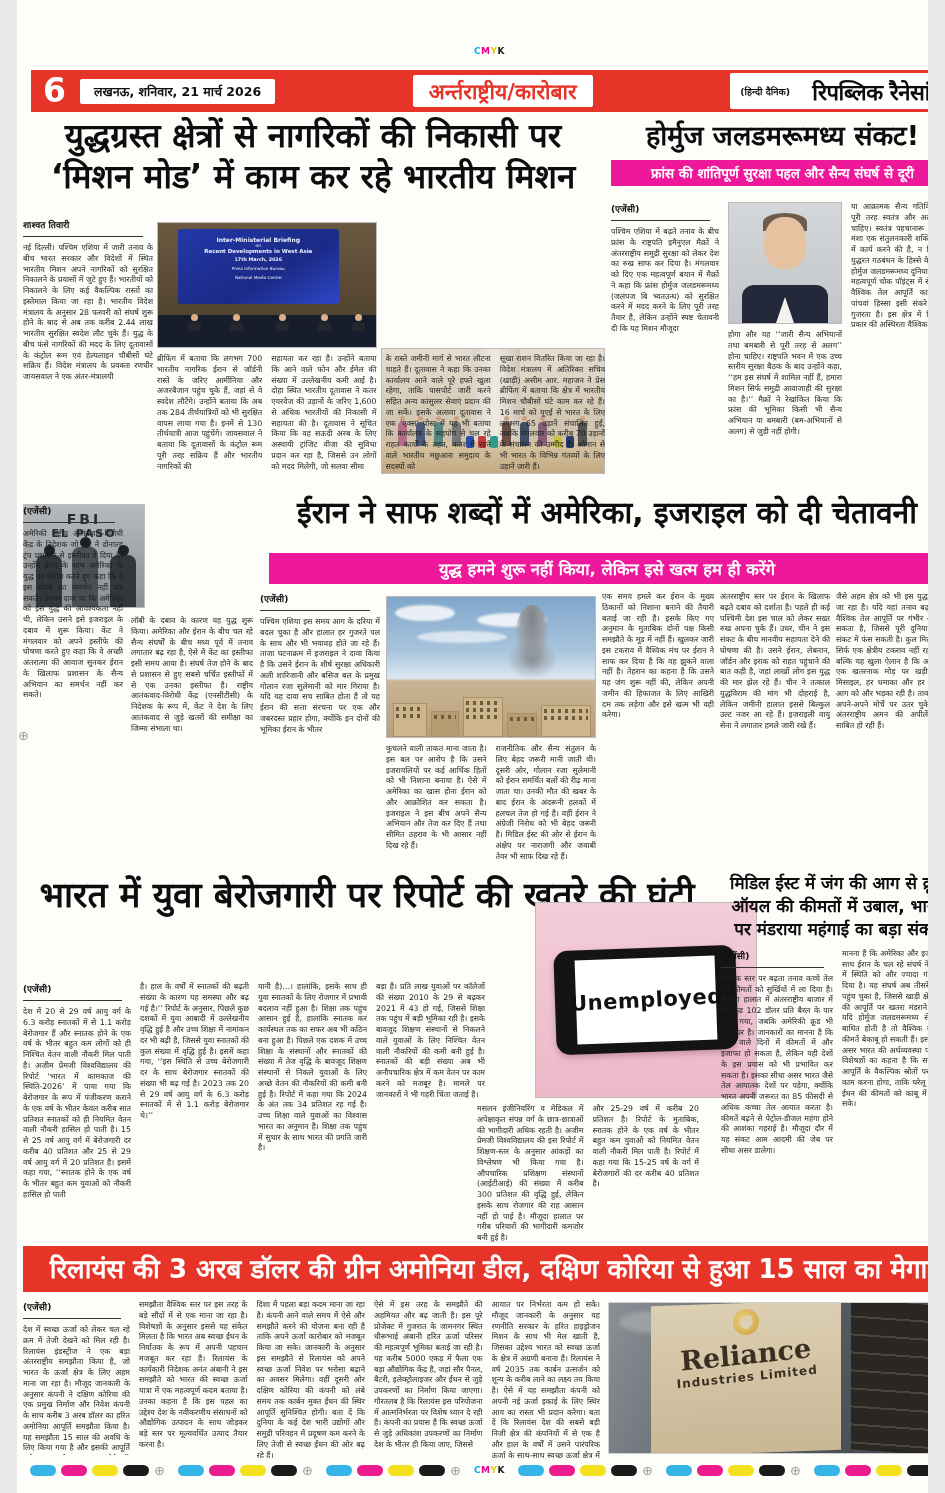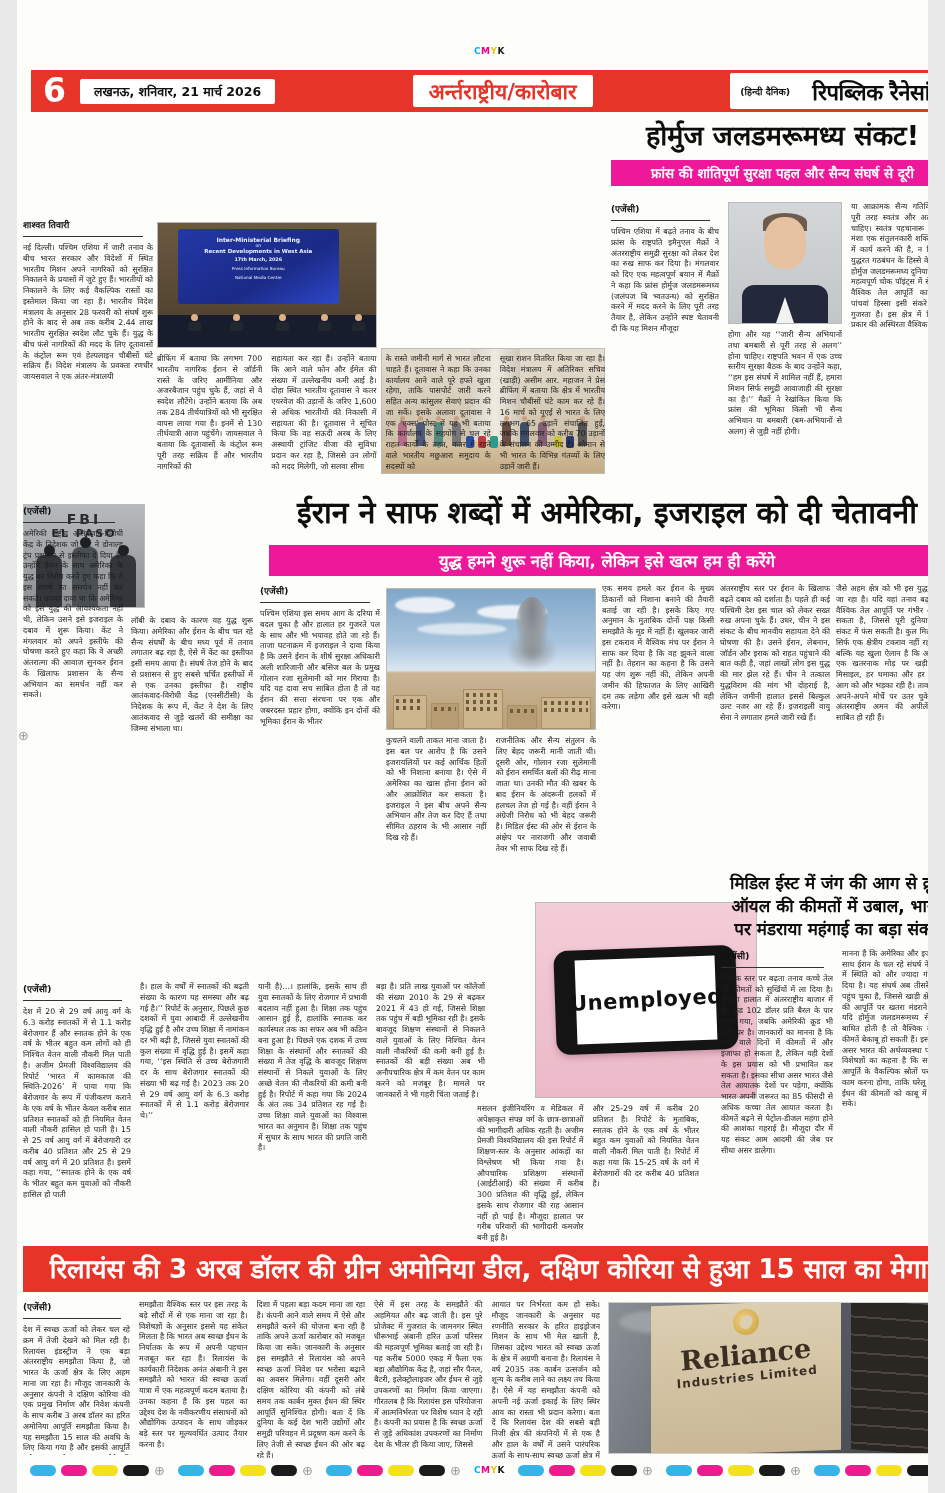--- a/index.html
+++ b/index.html
@@ -127,20 +127,21 @@
     <div class="white-box date-box">लखनऊ, शनिवार, 21 मार्च 2026</div>
     <div class="flexspace"></div>
     <div class="white-box section-box">अर्न्तराष्ट्रीय/कारोबार</div>
     <div class="flexspace"></div>
     <div class="white-box brand-box">
       <span class="brand-tag">(हिन्दी दैनिक)</span>
       <span class="brand-name">रिपब्लिक रैनेसां</span>
     </div>
   </div>
 
+  <div class="abs headline" style="left:4px;top:116px;width:584px;font-size:33px;line-height:1.23;">युद्धग्रस्त क्षेत्रों से नागरिकों की निकासी पर ‘मिशन मोड’ में काम कर रहे भारतीय मिशन</div>
 
   <div class="abs" style="left:594px;top:120px;width:343px;">
     <div class="headline" style="font-size:27px;line-height:1.15;">होर्मुज जलडमरूमध्य संकट!</div>
     <div class="pink-banner" style="margin-top:9px;font-size:13.5px;padding:4px 0;">फ्रांस की शांतिपूर्ण सुरक्षा पहल और सैन्य संघर्ष से दूरी</div>
   </div>
 
   <div class="abs" style="left:6px;top:202px;width:582px;height:290px;margin-top:16px;">
     <div class="abs" style="left:0;top:0;width:130px;height:290px;">
       <div class="byline">शाश्वत तिवारी</div>
       <div class="byline-rule"></div>
@@ -240,21 +241,21 @@
         <div class="byline">(एजेंसी)</div>
         <div class="byline-rule"></div>
         <div class="col" style="height:262px;">अमेरिकी राष्ट्रीय आतंकवाद-विरोधी केंद्र के निदेशक जो केंट ने डोनाल्ड ट्रंप प्रशासन से इस्तीफा दे दिया है। उन्होंने ईरान के साथ अमेरिका के युद्ध का विरोध करते हुए कहा कि वे इस संघर्ष का समर्थन नहीं कर सकते। उनका दावा था कि अमेरिका को इस युद्ध की आवश्यकता नहीं थी, लेकिन उसने इसे इजराइल के दबाव में शुरू किया। केंट ने मंगलवार को अपने इस्तीफे की घोषणा करते हुए कहा कि वे अच्छी अंतरात्मा की आवाज सुनकर ईरान के खिलाफ प्रशासन के सैन्य अभियान का समर्थन नहीं कर सकते।</div>
       </div>
       <div class="abs col" style="left:108px;top:112px;width:122px;height:176px;">लॉबी के दबाव के कारण यह युद्ध शुरू किया। अमेरिका और ईरान के बीच चल रहे सैन्य संघर्षों के बीच मध्य पूर्व में तनाव लगातार बढ़ रहा है, ऐसे में केंट का इस्तीफा इसी समय आया है। संघर्ष तेज होने के बाद से प्रशासन से हुए सबसे चर्चित इस्तीफों में से एक उनका इस्तीफा है। राष्ट्रीय आतंकवाद-विरोधी केंद्र (एनसीटीसी) के निदेशक के रूप में, केंट ने देश के लिए आतंकवाद से जुड़े खतरों की समीक्षा का जिम्मा संभाला था।</div>
     </div>
   </div>
 
   <div class="abs" style="left:243px;top:496px;width:694px;height:372px;">
     <div class="headline" style="font-size:30px;line-height:1.1;">ईरान ने साफ शब्दों में अमेरिका, इजराइल को दी चेतावनी</div>
-    <div class="pink-banner" style="margin:16px auto 0;width:676px;font-size:16.5px;padding:4px 0;">युद्ध हमने शुरू नहीं किया, लेकिन इसे खत्म हम ही करेंगे</div>
+    <div class="pink-banner" style="margin:24px auto 0;width:676px;font-size:16.5px;padding:4px 0;">युद्ध हमने शुरू नहीं किया, लेकिन इसे खत्म हम ही करेंगे</div>
     <div style="position:relative;height:288px;margin-top:8px;">
       <div class="abs" style="left:0;top:0;width:120px;height:288px;">
         <div class="byline">(एजेंसी)</div>
         <div class="byline-rule"></div>
         <div class="col" style="height:262px;">पश्चिम एशिया इस समय आग के दरिया में बदल चुका है और हालात हर गुजरते पल के साथ और भी भयावह होते जा रहे हैं। ताजा घटनाक्रम में इजराइल ने दावा किया है कि उसने ईरान के शीर्ष सुरक्षा अधिकारी अली शारिजानी और बसिज बल के प्रमुख गोलान रजा सुलेमानी को मार गिराया है। यदि यह दावा सच साबित होता है तो यह ईरान की सत्ता संरचना पर एक और जबरदस्त प्रहार होगा, क्योंकि इन दोनों की भूमिका ईरान के भीतर</div>
       </div>
 
       <div class="abs photo smoke" style="left:126px;top:4px;width:210px;height:142px;">
         <div class="cloud" style="left:8px;top:8px;width:60px;height:16px;"></div>
         <div class="cloud" style="left:90px;top:16px;width:70px;height:14px;"></div>
@@ -284,20 +285,21 @@
       <div class="cols-row abs" style="left:126px;top:152px;width:210px;height:136px;">
         <div class="col">कुचलने वाली ताकत माना जाता है। इस बल पर आरोप है कि उसने इजरायलियों पर कई आर्थिक हितों को भी निशाना बनाया है। ऐसे में अमेरिका का खास होना ईरान को और आक्रोशित कर सकता है। इजराइल ने इस बीच अपने सैन्य अभियान और तेज कर दिए हैं तथा सीमित ठहराव के भी आसार नहीं दिख रहे हैं।</div>
         <div class="col">राजनीतिक और सैन्य संतुलन के लिए बेहद जरूरी मानी जाती थी। दूसरी ओर, गोलान रजा सुलेमानी को ईरान समर्थित बलों की रीढ़ माना जाता था। उनकी मौत की खबर के बाद ईरान के अंदरूनी हलकों में हलचल तेज हो गई है। वहीं ईरान ने अंग्रेजी निरोध को भी बेहद जरूरी है। मिडिल ईस्ट की ओर से ईरान के अंक्षेप पर नाराजगी और जवाबी तेवर भी साफ दिख रहे हैं।</div>
       </div>
       <div class="abs col" style="left:342px;top:0;width:112px;height:288px;">एक समय हमले कर ईरान के मुख्य ठिकानों को निशाना बनाने की तैयारी बताई जा रही है। इसके किए गए अनुमान के मुताबिक दोनों पक्ष किसी समझौते के मूड में नहीं हैं। खुलकर जारी इस टकराव में वैश्विक मंच पर ईरान ने साफ कर दिया है कि वह झुकने वाला नहीं है। तेहरान का कहना है कि उसने यह जंग शुरू नहीं की, लेकिन अपनी जमीन की हिफाजत के लिए आखिरी दम तक लड़ेगा और इसे खत्म भी वही करेगा।</div>
       <div class="abs col" style="left:460px;top:0;width:110px;height:288px;">अंतरराष्ट्रीय स्तर पर ईरान के खिलाफ बढ़ते दबाव को दर्शाता है। पहले ही कई पश्चिमी देश इस चाल को लेकर सख्त रुख अपना चुके हैं। उधर, चीन ने इस संकट के बीच मानवीय सहायता देने की घोषणा की है। उसने ईरान, लेबनान, जॉर्डन और इराक को राहत पहुंचाने की बात कही है, जहां लाखों लोग इस युद्ध की मार झेल रहे हैं। चीन ने तत्काल युद्धविराम की मांग भी दोहराई है, लेकिन जमीनी हालात इससे बिल्कुल उल्ट नजर आ रहे हैं। इजराइली वायु सेना ने लगातार हमले जारी रखे हैं।</div>
       <div class="abs col" style="left:576px;top:0;width:118px;height:288px;">जैसे अहम क्षेत्र को भी इस युद्ध से जोड़ा जा रहा है। यदि यहां तनाव बढ़ता है तो वैश्विक तेल आपूर्ति पर गंभीर असर पड़ सकता है, जिससे पूरी दुनिया आर्थिक संकट में फंस सकती है। कुल मिलाकर यह सिर्फ एक क्षेत्रीय टकराव नहीं रह गया है, बल्कि यह खुला ऐलान है कि अब दुनिया एक खतरनाक मोड़ पर खड़ी है। हर मिसाइल, हर धमाका और हर मौत इस आग को और भड़का रही है। ताकतवर देश अपने-अपने मोर्चे पर उतर चुके हैं और अंतरराष्ट्रीय अमन की अपीलें बेअसर साबित हो रही हैं।</div>
     </div>
   </div>
 
+  <div class="abs headline" style="left:4px;top:876px;width:692px;font-size:35px;line-height:1.1;">भारत में युवा बेरोजगारी पर रिपोर्ट की खतरे की घंटी</div>
 
   <div class="abs" style="left:6px;top:982px;width:462px;height:260px;">
     <div class="cols-row" style="height:260px;">
       <div style="width:108px;">
         <div class="byline">(एजेंसी)</div>
         <div class="byline-rule"></div>
         <div class="col" style="height:232px;">देश में 20 से 29 वर्ष आयु वर्ग के 6.3 करोड़ स्नातकों में से 1.1 करोड़ बेरोजगार हैं और स्नातक होने के एक वर्ष के भीतर बहुत कम लोगों को ही निश्चित वेतन वाली नौकरी मिल पाती है। अजीम प्रेमजी विश्वविद्यालय की रिपोर्ट ‘भारत में कामकाज की स्थिति-2026’ में पाया गया कि बेरोजगार के रूप में पंजीकरण कराने के एक वर्ष के भीतर केवल करीब सात प्रतिशत स्नातकों को ही नियमित वेतन वाली नौकरी हासिल हो पाती है। 15 से 25 वर्ष आयु वर्ग में बेरोजगारी दर करीब 40 प्रतिशत और 25 से 29 वर्ष आयु वर्ग में 20 प्रतिशत है। इसमें कहा गया, ‘‘स्नातक होने के एक वर्ष के भीतर बहुत कम युवाओं को नौकरी हासिल हो पाती</div>
       </div>
       <div class="col">है। हाल के वर्षों में स्नातकों की बढ़ती संख्या के कारण यह समस्या और बढ़ गई है।’’ रिपोर्ट के अनुसार, पिछले कुछ दशकों में युवा आबादी में उल्लेखनीय वृद्धि हुई है और उच्च शिक्षा में नामांकन दर भी बढ़ी है, जिससे युवा स्नातकों की कुल संख्या में वृद्धि हुई है। इसमें कहा गया, ‘‘इस स्थिति से उच्च बेरोजगारी दर के साथ बेरोजगार स्नातकों की संख्या भी बढ़ गई है। 2023 तक 20 से 29 वर्ष आयु वर्ग के 6.3 करोड़ स्नातकों में से 1.1 करोड़ बेरोजगार थे।’’</div>
       <div class="col">यानी है)…। हालांकि, इसके साथ ही युवा स्नातकों के लिए रोजगार में प्रभावी बदलाव नहीं हुआ है। शिक्षा तक पहुंच आसान हुई है, हालांकि स्नातक कर कार्यस्थल तक का सफर अब भी कठिन बना हुआ है। पिछले एक दशक में उच्च शिक्षा के संस्थानों और स्नातकों की संख्या में तेज वृद्धि के बावजूद शिक्षण संस्थानों से निकले युवाओं के लिए अच्छे वेतन की नौकरियों की कमी बनी हुई है। रिपोर्ट में कहा गया कि 2024 के अंत तक 34 प्रतिशत रह गई है। उच्च शिक्षा वाले युवाओं का विश्वास भारत का अनुमान है। शिक्षा तक पहुंच में सुधार के साथ भारत की प्रगति जारी है।</div>

